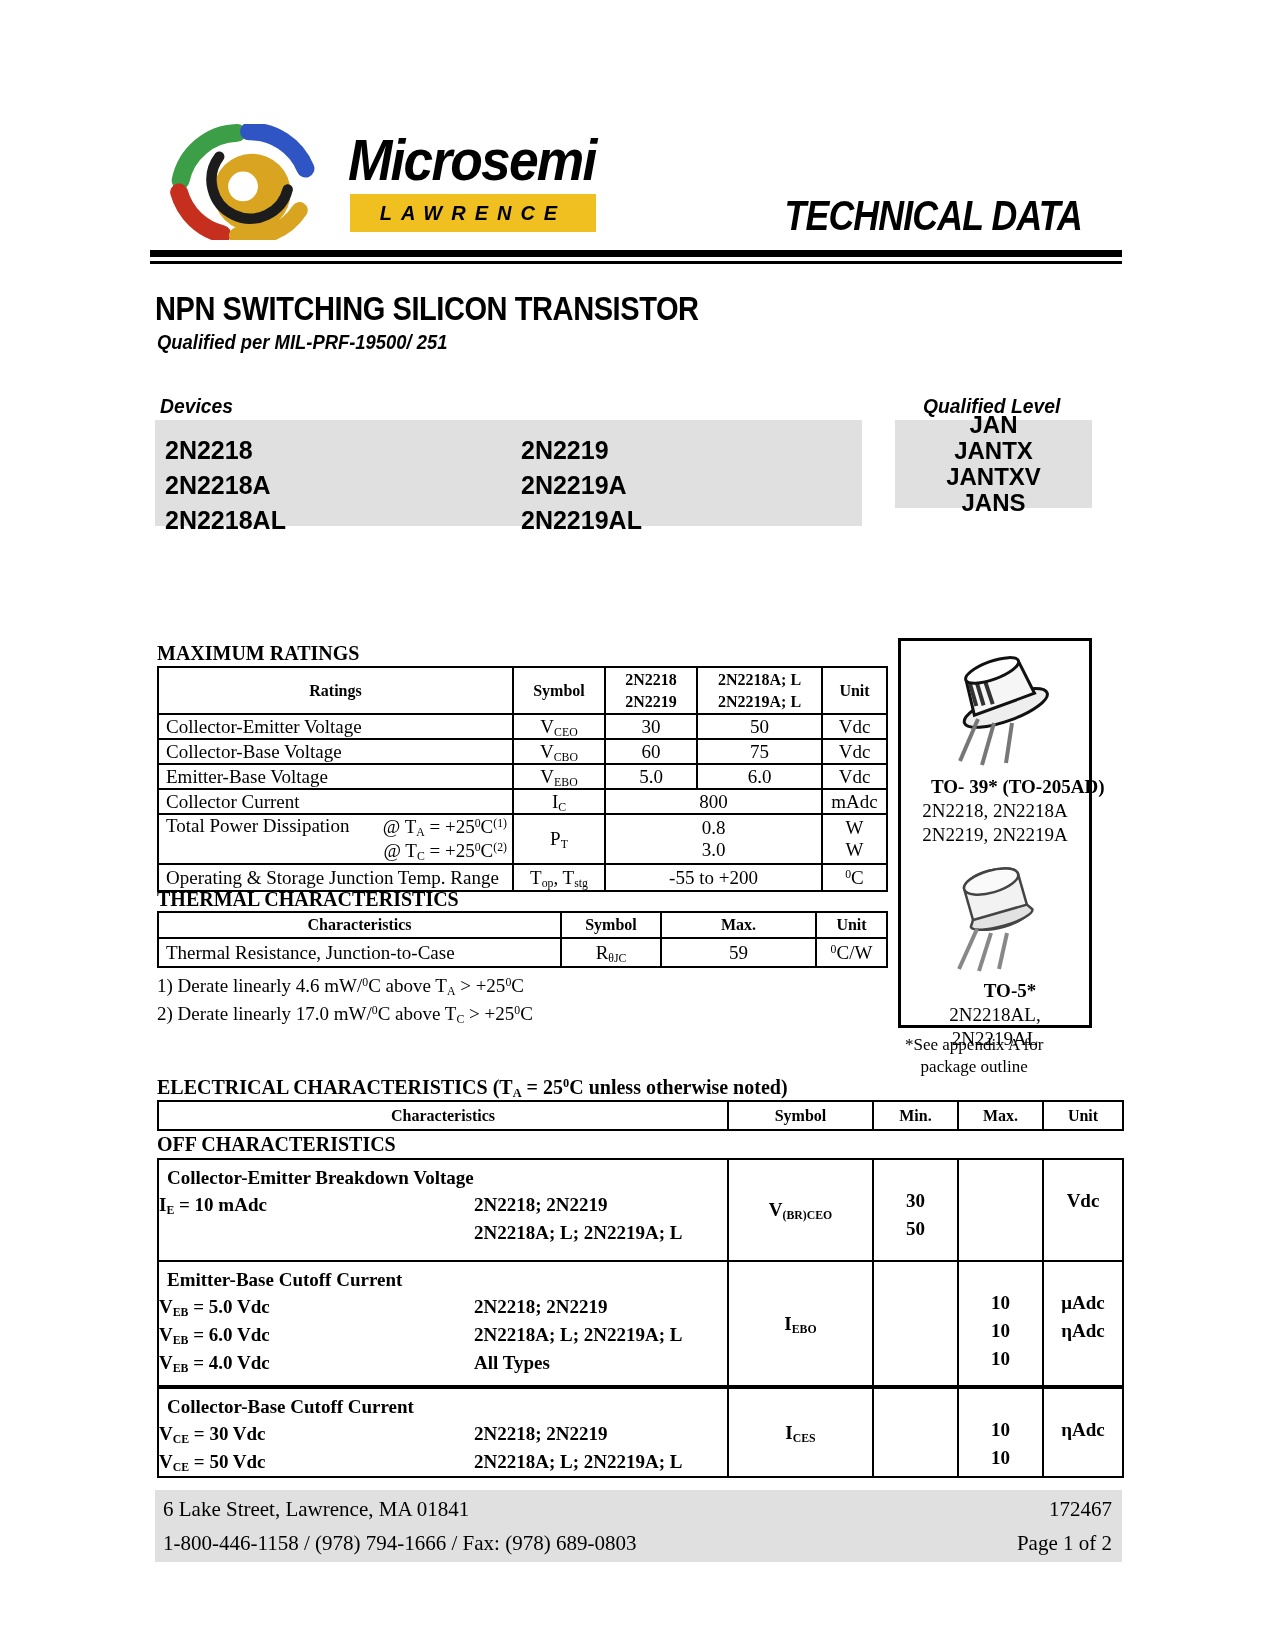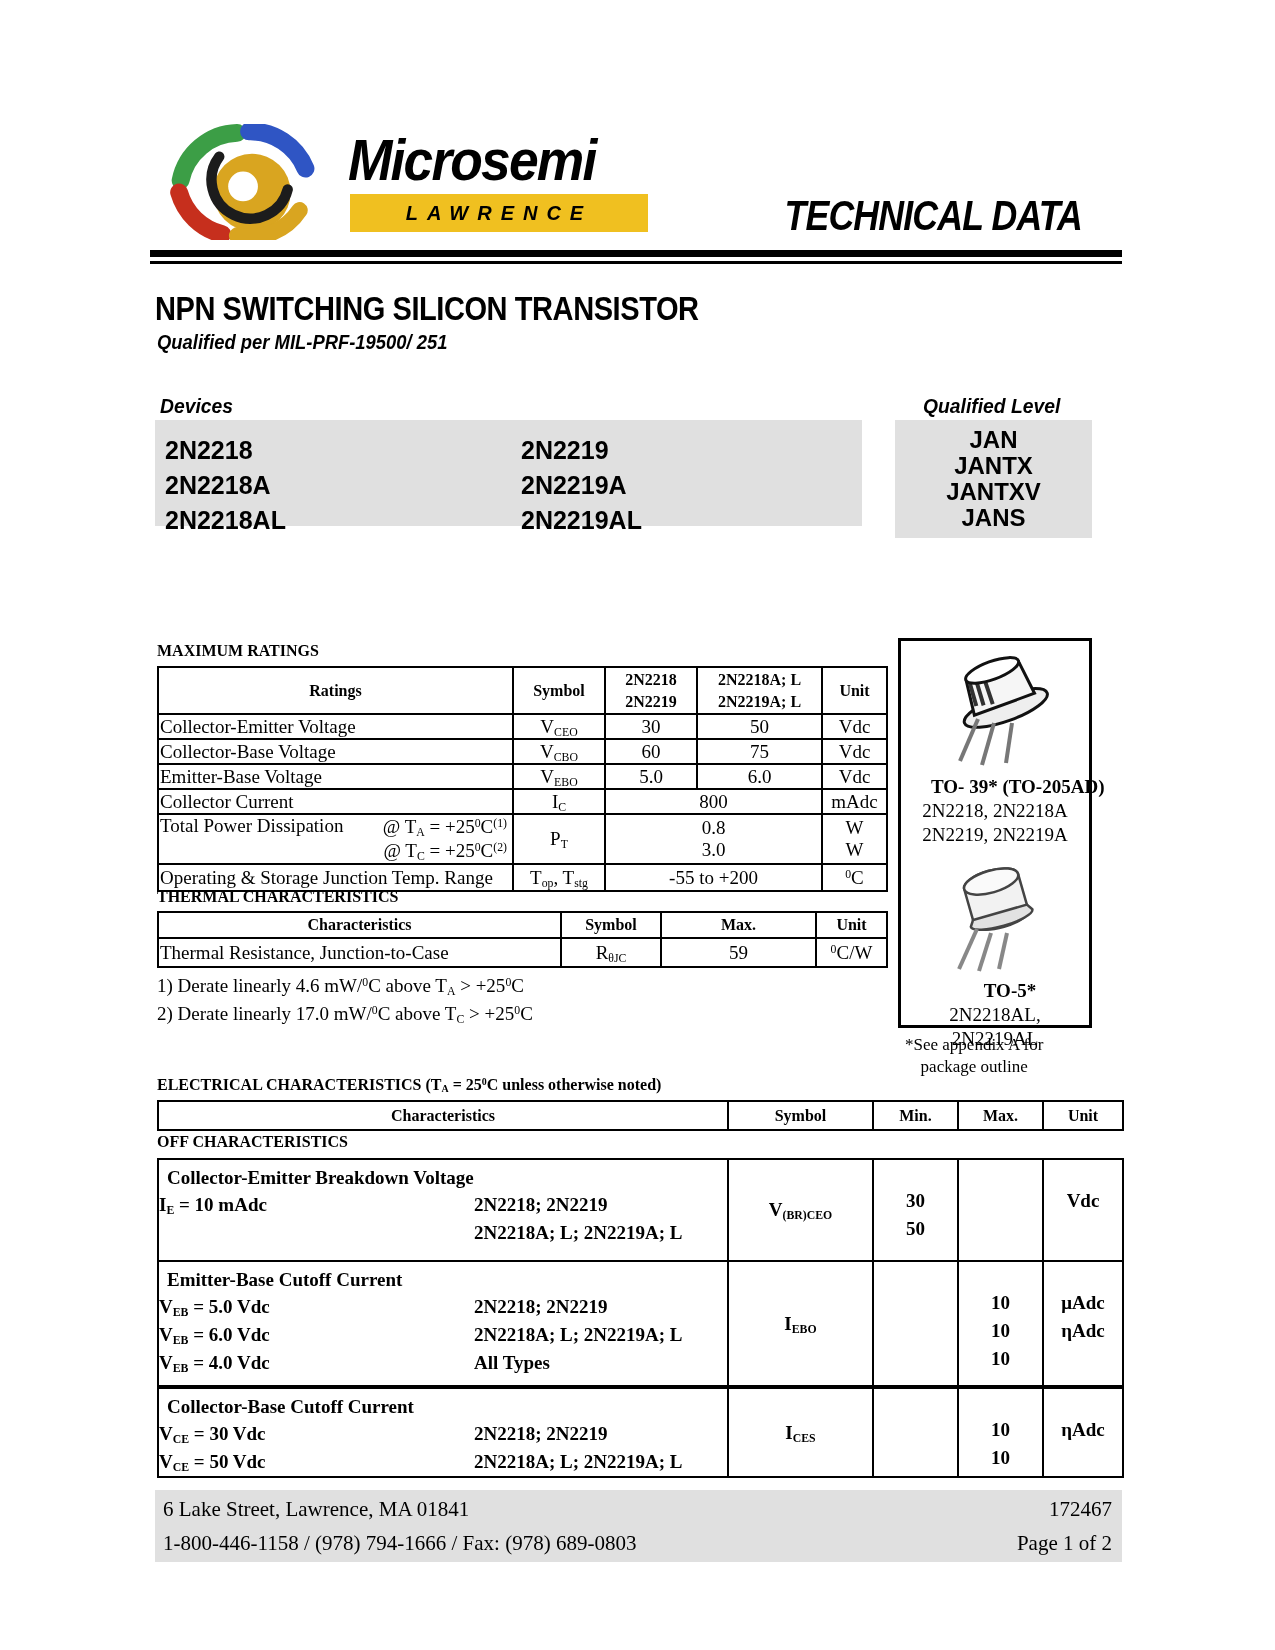--- a/index.html
+++ b/index.html
@@ -38,35 +38,35 @@
     letter-spacing:-0.5px; transform:scaleX(.88); transform-origin:left top; white-space:nowrap;
   }
   .title-sub {
     font-family:"Liberation Sans", sans-serif; font-weight:700; font-style:italic;
     font-size:20px; transform:scaleX(.92); transform-origin:left top; white-space:nowrap;
   }
   .mini-heading {
     font-family:"Liberation Sans", sans-serif; font-weight:700; font-style:italic;
     font-size:21px; transform:scaleX(.92); transform-origin:left top; white-space:nowrap;
   }
-  .sec-heading { font-weight:700; font-size:16px; white-space:nowrap; }
+  .sec-heading { font-weight:700; font-size:20px; white-space:nowrap; }
 
   
   .gray-box { background:#e0e0e0; }
   .devices-box { display:flex; padding:13px 0 0 10px;
     font-family:"Liberation Sans", sans-serif; font-weight:700; font-size:25px; line-height:35px; }
   .dev-col1 { width:356px; }
   .qualified-box { display:flex; flex-direction:column; justify-content:center; text-align:center;
     font-family:"Liberation Sans", sans-serif; font-weight:700; font-size:24px; line-height:26px; }
 
   
   table { border-collapse:collapse; table-layout:fixed; font-size:19px; }
   td { border:2px solid #000; text-align:center; vertical-align:middle; overflow:hidden; }
   tr.hdr td { font-weight:700; font-size:16px; line-height:22px; }
-  td.left { text-align:left; padding-left:1px; }
+  td.left { text-align:left; padding-left:7px; }
   .pd-row { display:flex; }
   .pd-conds { flex:1; text-align:right; padding-right:5px; line-height:24px; }
   .chr-title { padding-left:8px; line-height:27px; }
   .chr-line { display:flex; line-height:28px; }
   .chr-line .cond { flex:0 0 315px; }
   .num-stack { padding-top:27px; }
   .num-stack div { height:28px; line-height:28px; }
   tr.thick-top td { border-top-width:4px; }
 
   .notes { font-size:19px; line-height:28px; }
@@ -89,21 +89,21 @@
     <circle cx="62" cy="46" r="26" fill="#d9a520"></circle>
     <path d="M14 38 A40 40 0 0 1 52 6" stroke="#3c9e46" stroke-width="12" fill="none" stroke-linecap="round"></path>
     <path d="M60 5 A40 40 0 0 1 98 30" stroke="#2f55c4" stroke-width="12" fill="none" stroke-linecap="round"></path>
     <path d="M13 46 A40 40 0 0 0 42 74" stroke="#c62f1d" stroke-width="12" fill="none" stroke-linecap="round"></path>
     <path d="M52 75 A40 40 0 0 0 94 58" stroke="#d9a520" stroke-width="11" fill="none" stroke-linecap="round"></path>
     <path d="M40 22 A26 26 0 1 0 86 44" stroke="#1c1c1c" stroke-width="7" fill="none" stroke-linecap="round"></path>
     <circle cx="56" cy="42" r="10" fill="#ffffff"></circle>
   </svg>
 
   <div class="abs brand-name" style="left:348px; top:126px;">Microsemi</div>
-  <div class="abs lawrence-bar" style="left:350px; top:194px; width:298px;">LAWRENCE</div>
+  <div class="abs lawrence-bar" style="left:350px; top:194px; width:246px;">LAWRENCE</div>
 
   <div class="abs doc-type" style="left:600px; top:192px; width:482px;">TECHNICAL DATA</div>
 
   <div class="abs rule" style="left:150px; top:250px; width:972px; height:7px;"></div>
   <div class="abs rule" style="left:150px; top:261px; width:972px; height:3px;"></div>
 
   <div class="abs title-main" style="left:155px; top:290px;">NPN SWITCHING SILICON TRANSISTOR</div>
   <div class="abs title-sub" style="left:157px; top:331px;">Qualified per MIL-PRF-19500/ 251</div>
 
   <div class="abs mini-heading" style="left:160px; top:394px;">Devices</div>
@@ -115,21 +115,21 @@
       <div>2N2218A</div>
       <div>2N2218AL</div>
     </div>
     <div>
       <div>2N2219</div>
       <div>2N2219A</div>
       <div>2N2219AL</div>
     </div>
   </div>
 
-  <div class="abs gray-box qualified-box" style="left:895px; top:420px; width:197px; height:118px;">
+  <div class="abs gray-box qualified-box" style="left:895px; top:420px; width:197px; height:88px;">
     <div>JAN</div>
     <div>JANTX</div>
     <div>JANTXV</div>
     <div>JANS</div>
   </div>
 
   <div class="abs sec-heading" style="left:157px; top:642px;">MAXIMUM RATINGS</div>
 
   <table class="abs" style="left:157px; top:666px; width:729px;">
     <colgroup>

